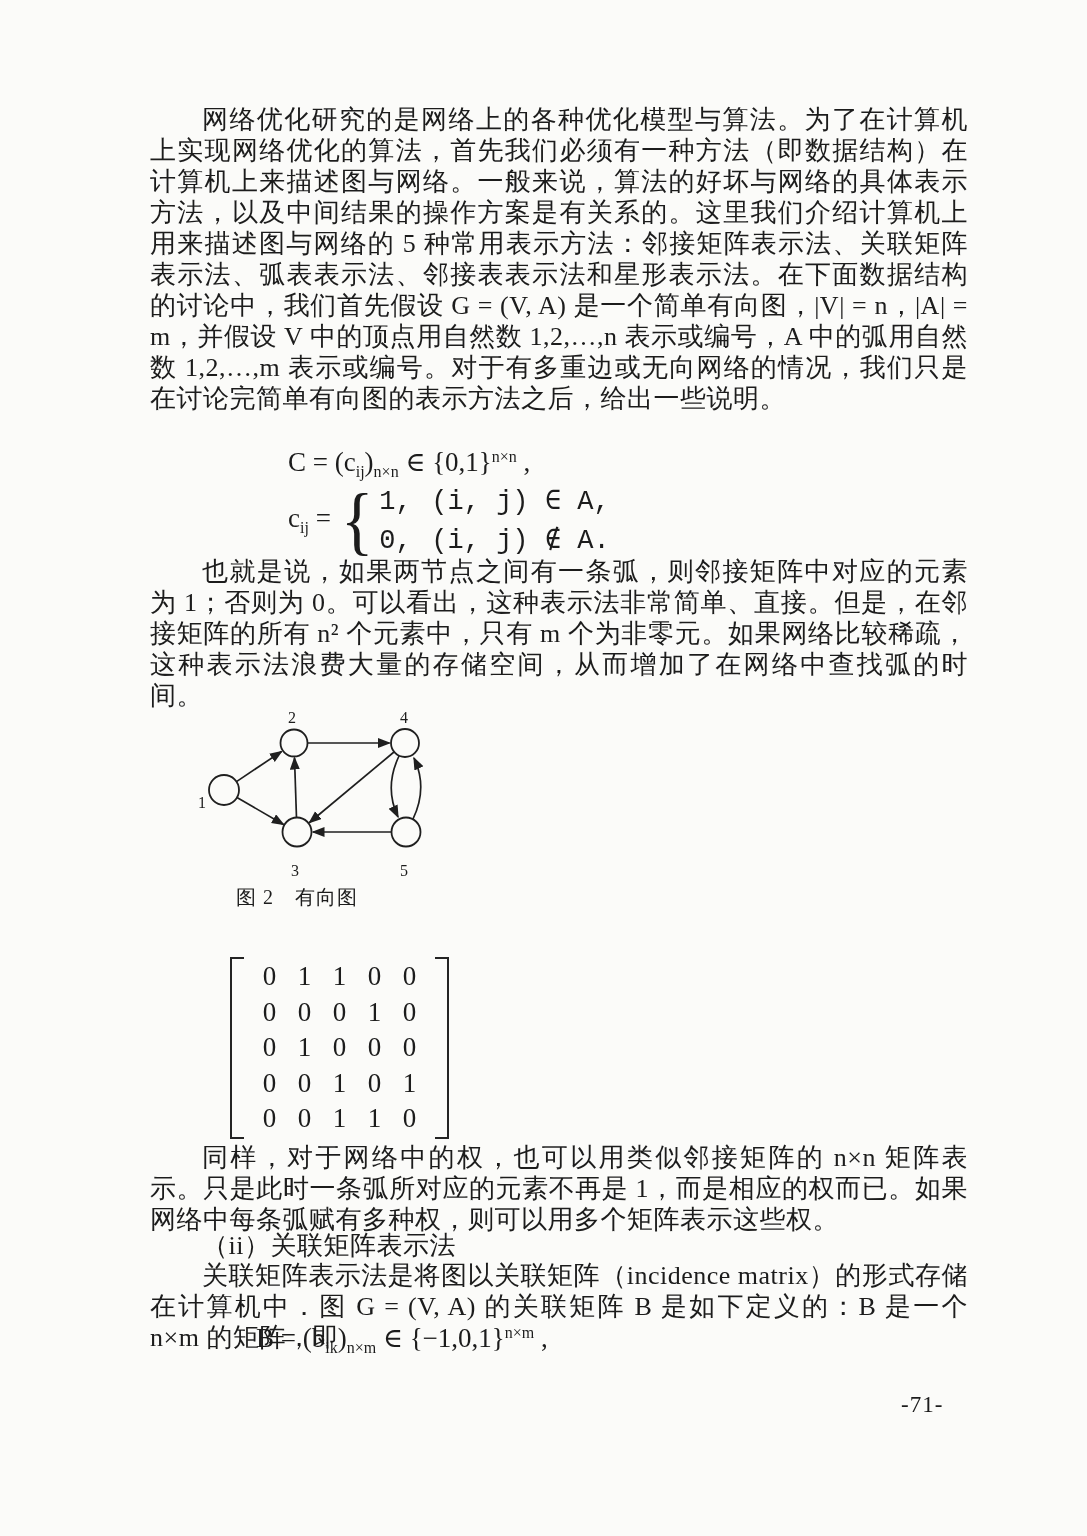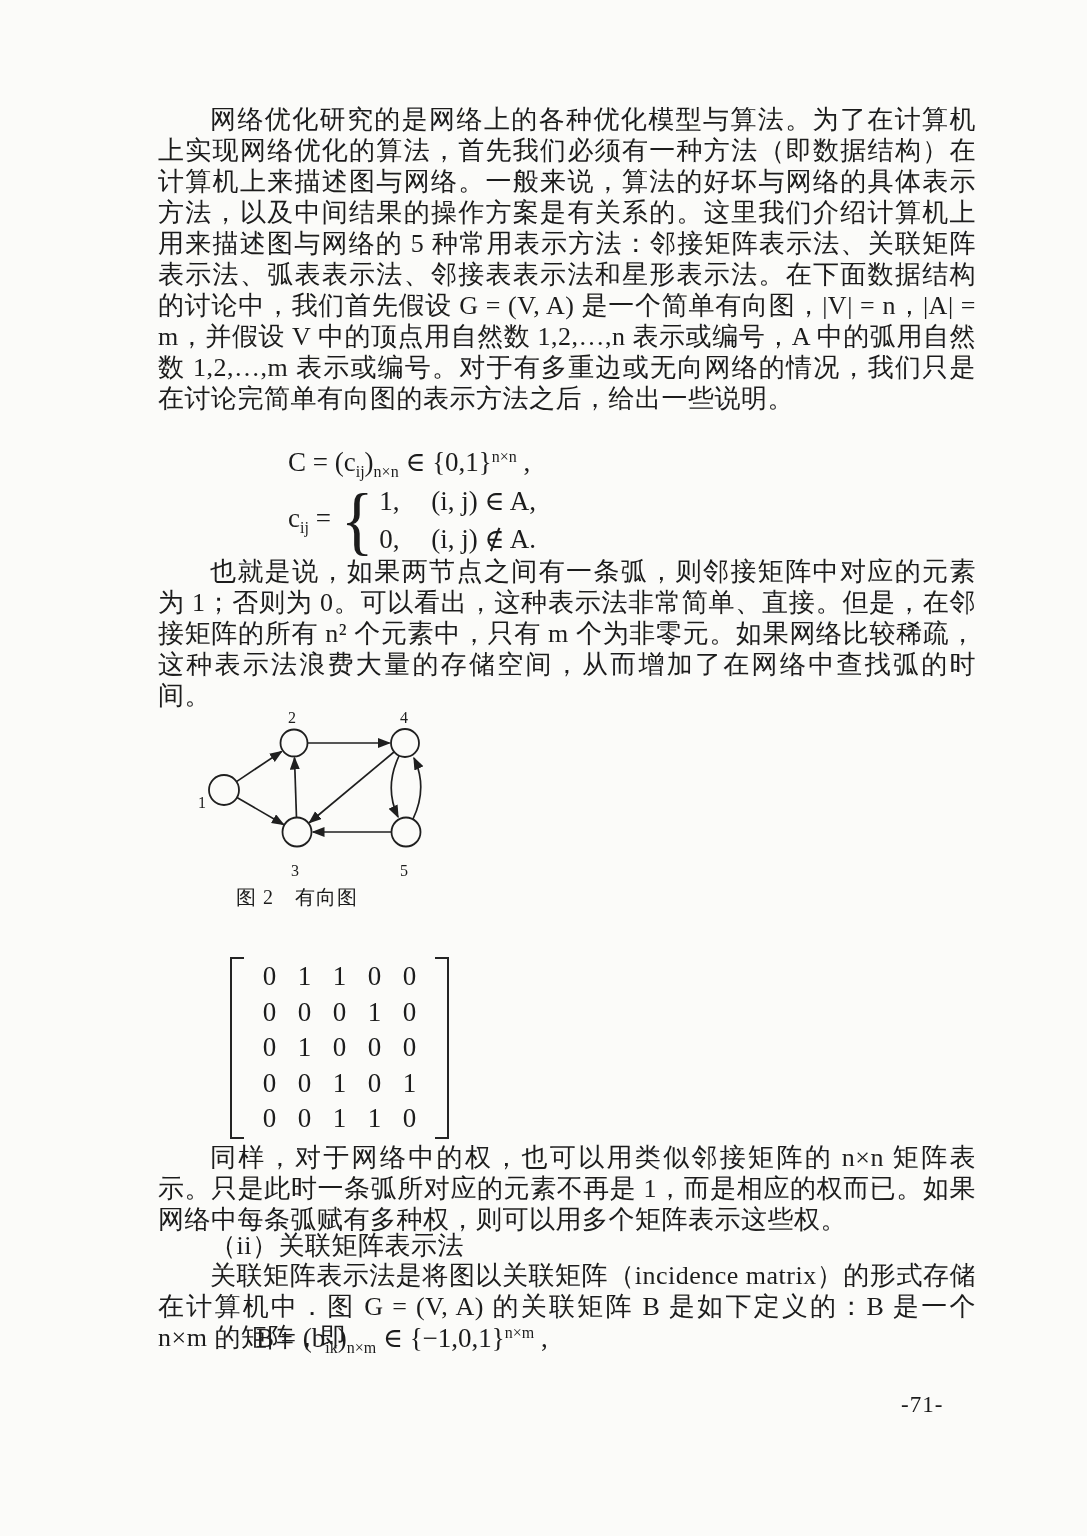--- a/index.html
+++ b/index.html
@@ -10,33 +10,33 @@
     font-family:"Liberation Serif","DejaVu Serif",serif;
     position:relative;
     overflow:hidden;
   }
   .page{position:absolute;inset:0;}
   .body{
     position:absolute;left:150px;width:818px;margin:0;
     font-size:26px;line-height:31px;text-align:justify;
     letter-spacing:0.5px;
   }
-  .ind{text-indent:2em;margin-left:8px;}
+  .ind{text-indent:2em;}
   .formula{
     position:absolute;font-size:27px;white-space:nowrap;
   }
   .formula sub{font-size:16px;vertical-align:-6px;letter-spacing:0;}
   .formula sup{font-size:16px;vertical-align:9px;letter-spacing:0;}
   .cases{display:flex;align-items:center;}
   .cl{white-space:nowrap;}
   .brace{
     font-size:76px;font-weight:400;line-height:72px;
     margin:0 4px 0 8px;transform:scaleX(0.9);
   }
-  .crows{display:flex;flex-direction:column;gap:6px;}
+  .crows{display:flex;flex-direction:column;gap:6px;font-family:Liberation Mono, monospace;}
   .crow{white-space:nowrap;}
   .cval{display:inline-block;width:52px;}
   .matrixwrap{position:absolute;display:flex;align-items:stretch;}
   .bk{width:12px;}
   .bl{border:2.5px solid #242424;border-right:none;}
   .br{border:2.5px solid #242424;border-left:none;}
   .mgrid{
     display:grid;grid-template-columns:repeat(5,35px);
     grid-auto-rows:35.5px;align-items:center;justify-items:center;
     font-size:27px;padding:2px 8px;

